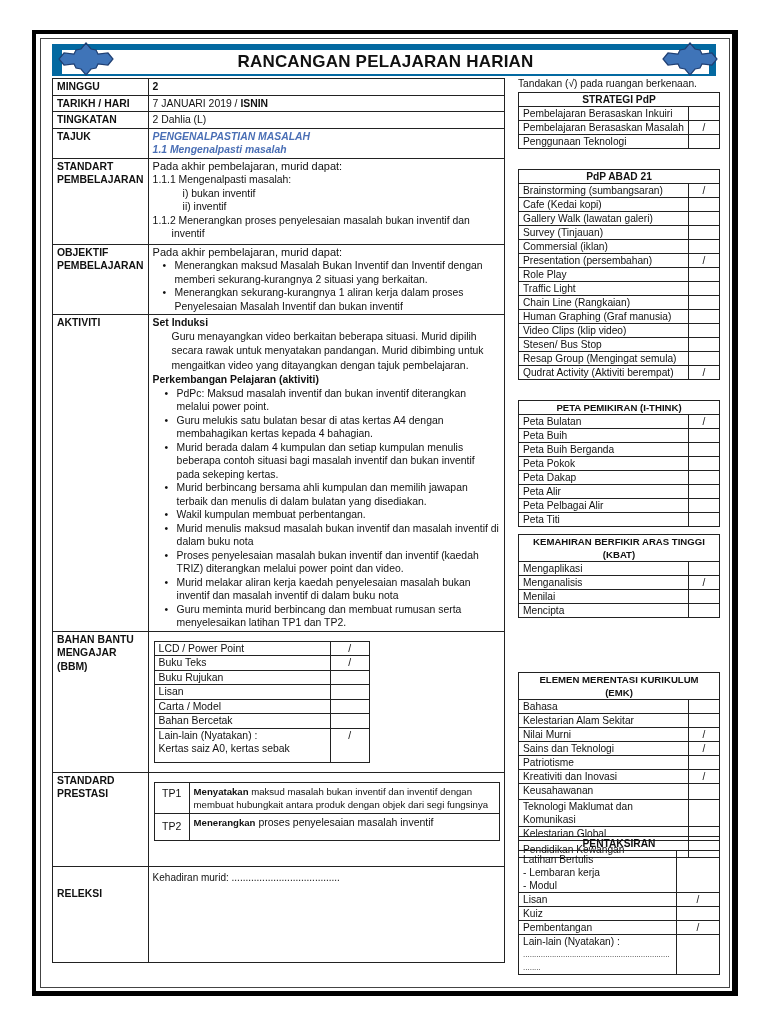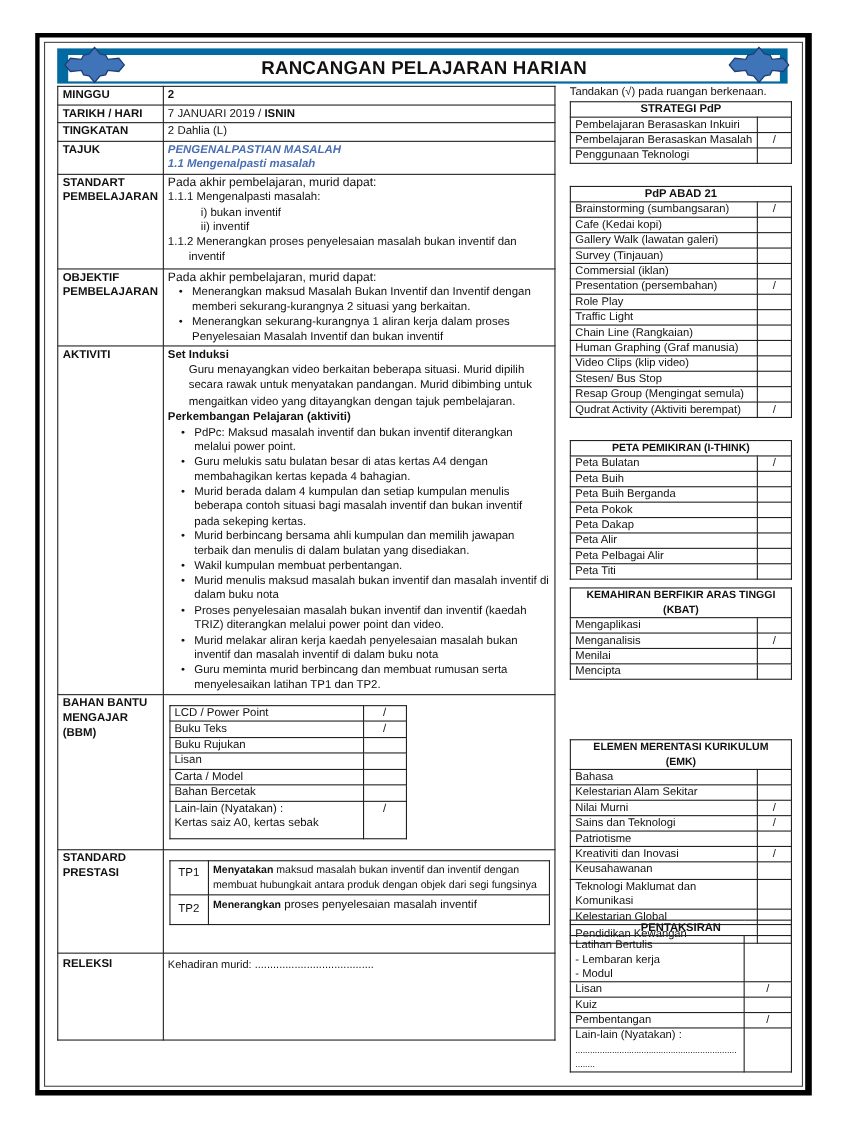--- a/index.html
+++ b/index.html
@@ -184,21 +184,21 @@
         </tr>
         <tr>
           <td class="tp" style="padding-top:6px;height:18px;">TP2</td>
           <td><span class="b">Menerangkan</span><span style="font-size:10.5px;"> proses penyelesaian masalah inventif</span></td>
         </tr>
       </tbody>
           </table>
     </td>
   </tr>
   <tr>
-    <td class="lbl" style="height:74px;padding-top:3px;">RELEKSI</td>
+    <td class="lbl" style="height:74px;padding-top:20px;">RELEKSI</td>
     <td class="val" style="padding-top:4px;font-size:10px;">Kehadiran murid: .......................................</td>
   </tr>
 </tbody>
   </table>
 
 <div class="abs rnote">Tandakan (√) pada ruangan berkenaan.</div>
 
 <table class="rt" style="top:92px;border-radius:28px;">
   <tbody>
       <tr>

